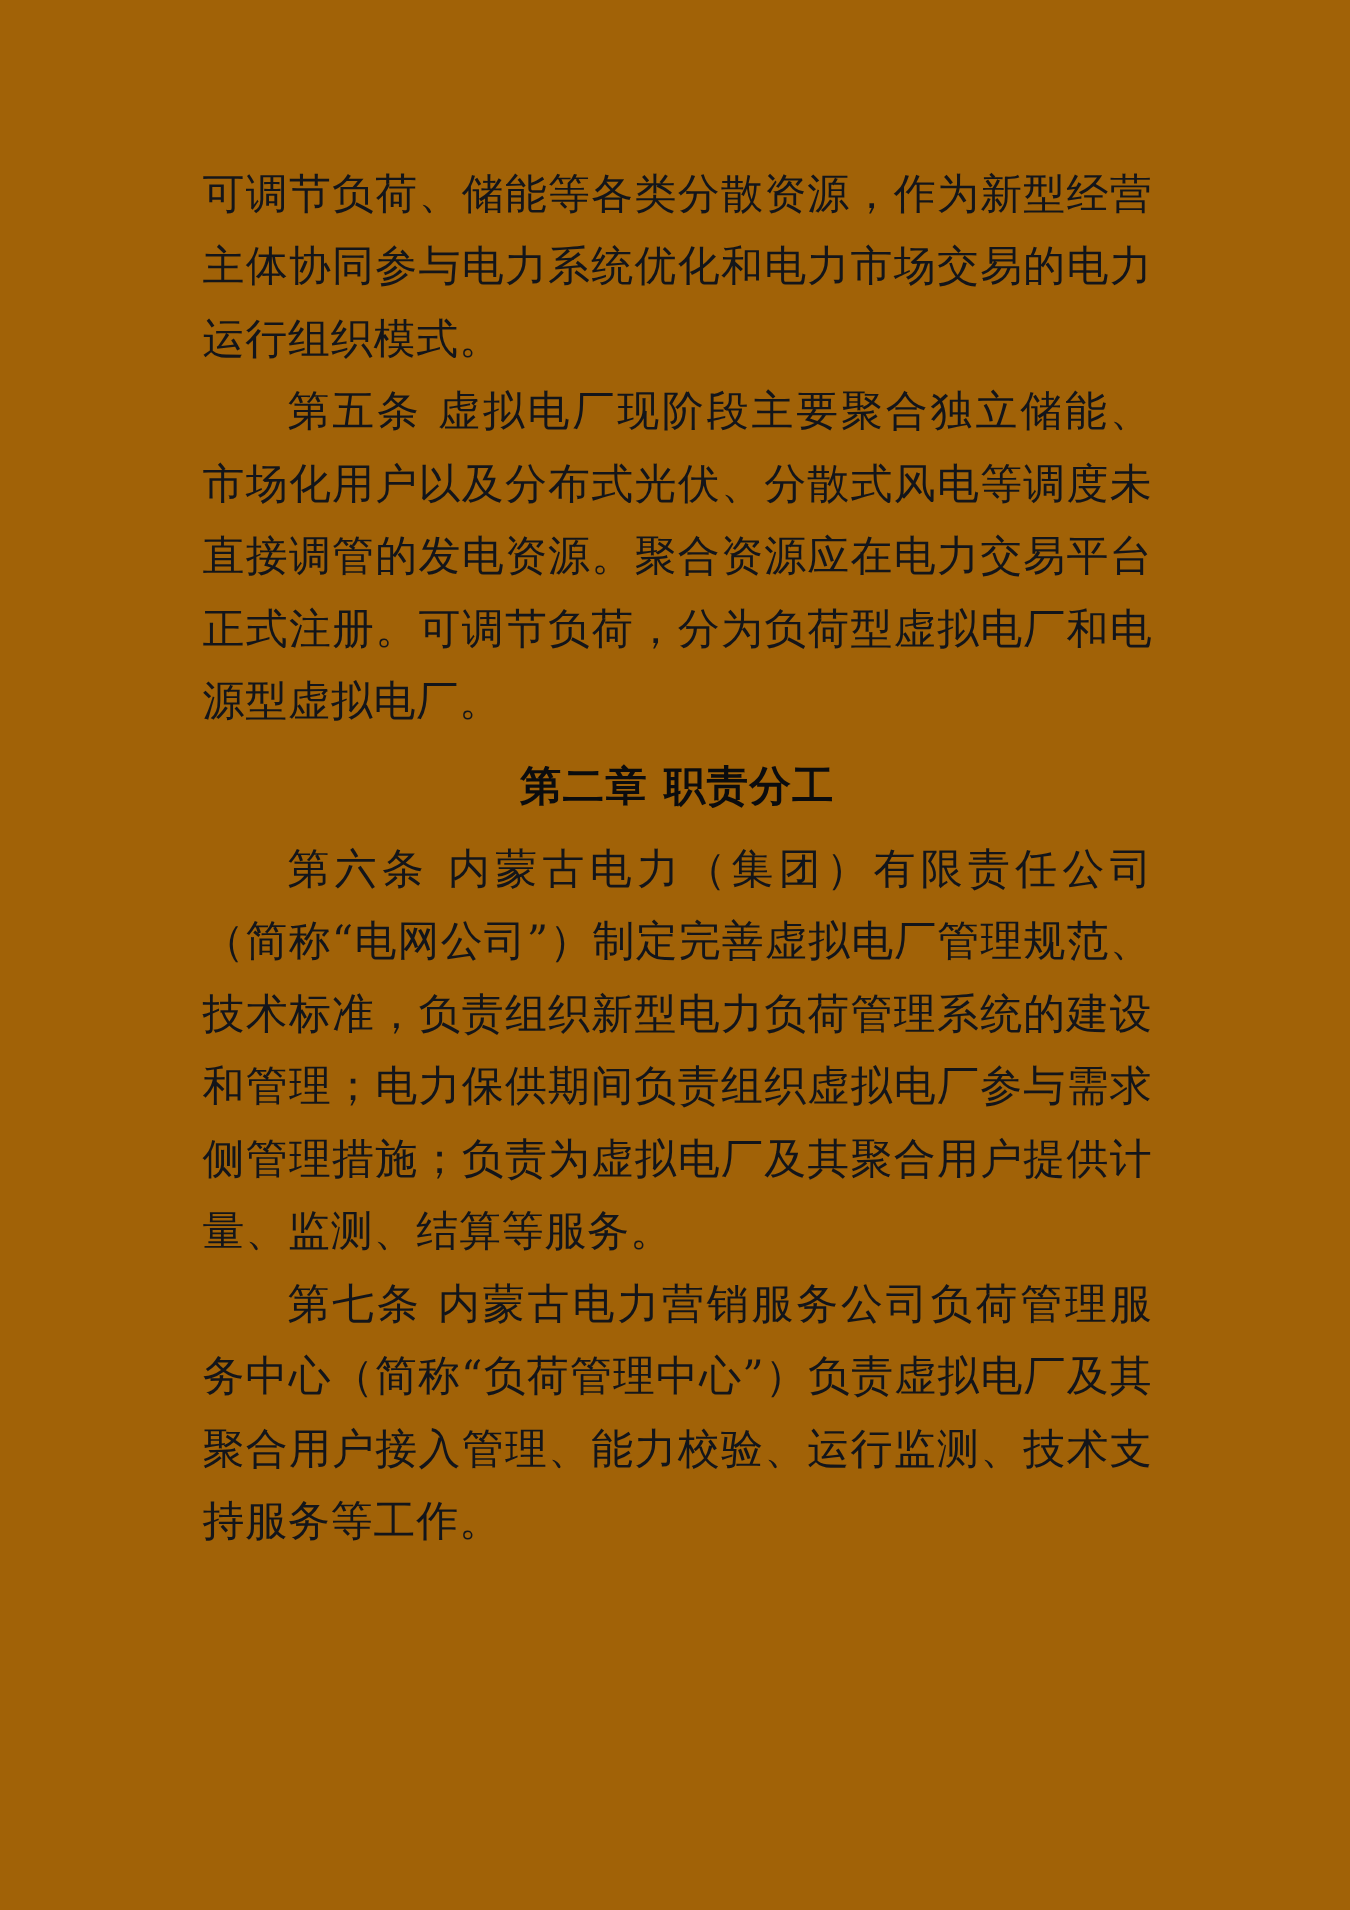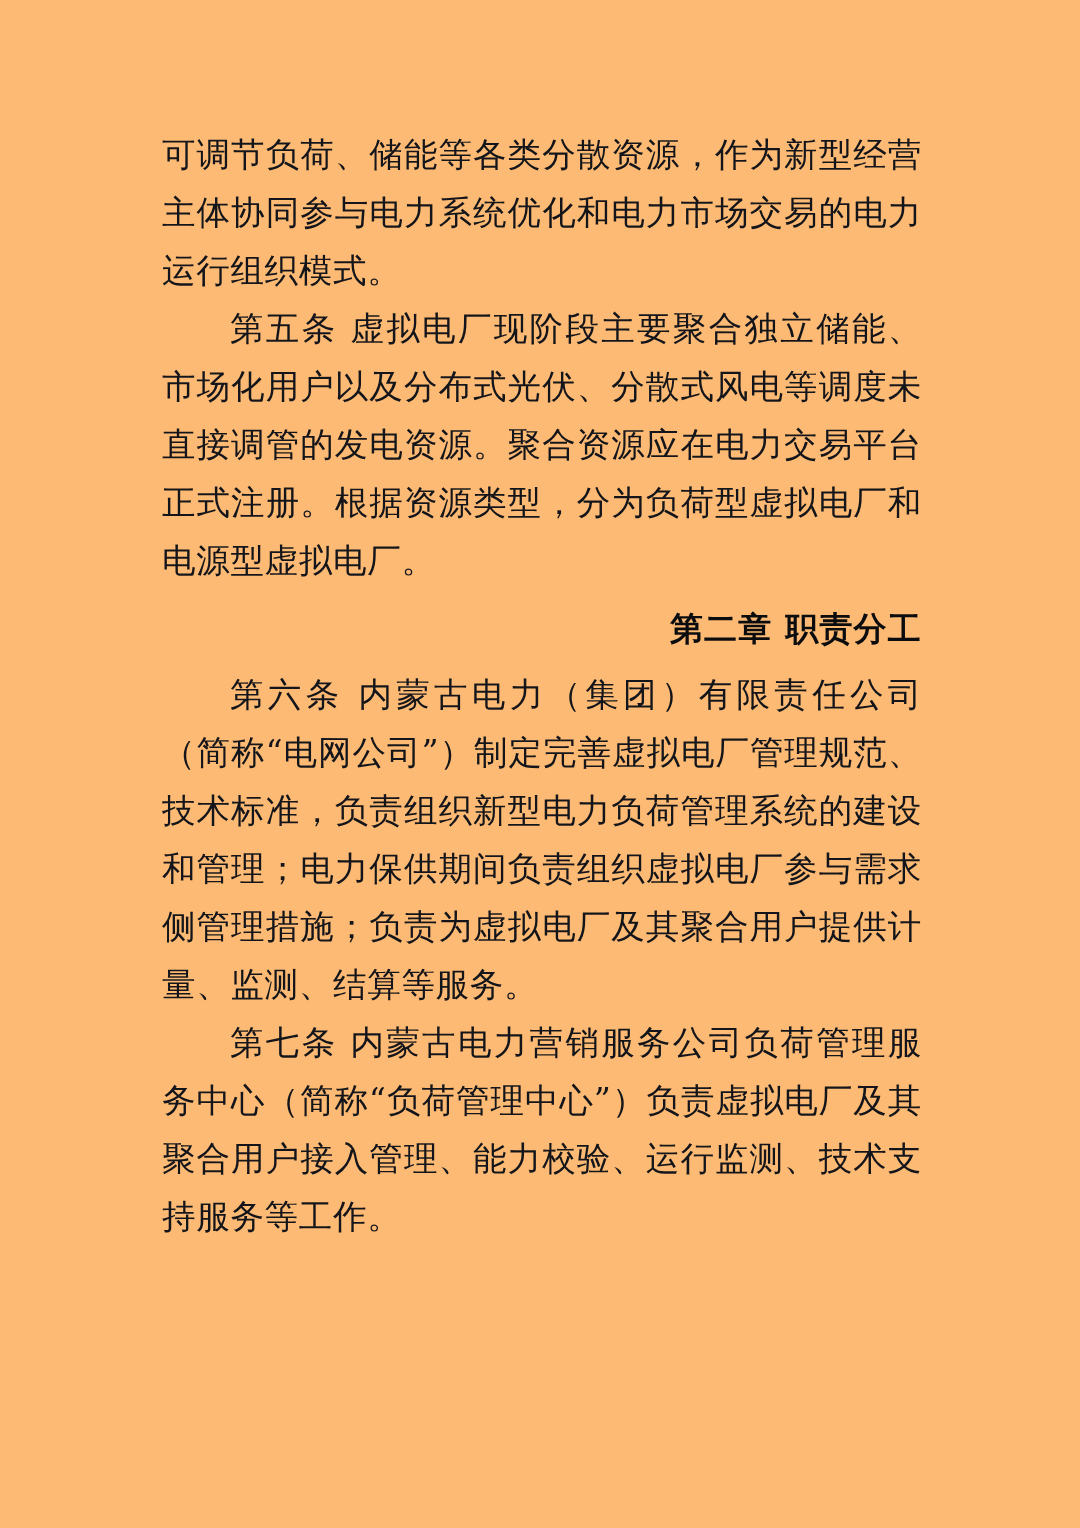--- a/index.html
+++ b/index.html
@@ -14,21 +14,21 @@
     font-family: "DejaVu Serif", "Liberation Serif", serif;
     color: #111111;
     -webkit-font-smoothing: antialiased;
   }
 
   
   .page {
     position: relative;
     width: 1080px;
     height: 1528px;
-    background: #fdba74;
+    background: #a16207;
     box-sizing: border-box;
   }
 
   .text-column {
     position: absolute;
     left: 162px;
     top: 126px;
     width: 760px;
   }
 
@@ -53,38 +53,38 @@
     text-indent: 0;
   }
 
   
   .chapter-heading {
     font-family: "DejaVu Sans", "Liberation Sans", sans-serif;
     font-size: 33px;
     font-weight: 700;
     line-height: 58px;
     color: #0b0c0e;
-    text-align: right;
+    text-align: center;
     margin: 0;
     letter-spacing: 1.2px;
     padding-top: 10px;
     padding-bottom: 8px;
   }
 </style>
 </head>
 <body>
 
 <div class="page">
 
   <div class="text-column">
 
     <p class="para cont">可调节负荷、储能等各类分散资源，作为新型经营主体协同参与电力系统优化和电力市场交易的电力运行组织模式。</p>
 
 
-    <p class="para indent">第五条 虚拟电厂现阶段主要聚合独立储能、市场化用户以及分布式光伏、分散式风电等调度未直接调管的发电资源。聚合资源应在电力交易平台正式注册。根据资源类型，分为负荷型虚拟电厂和电源型虚拟电厂。</p>
+    <p class="para indent">第五条 虚拟电厂现阶段主要聚合独立储能、市场化用户以及分布式光伏、分散式风电等调度未直接调管的发电资源。聚合资源应在电力交易平台正式注册。可调节负荷，分为负荷型虚拟电厂和电源型虚拟电厂。</p>
 
     <h2 class="chapter-heading">第二章 职责分工</h2>
 
     <p class="para indent">第六条 内蒙古电力（集团）有限责任公司（简称“电网公司”）制定完善虚拟电厂管理规范、技术标准，负责组织新型电力负荷管理系统的建设和管理；电力保供期间负责组织虚拟电厂参与需求侧管理措施；负责为虚拟电厂及其聚合用户提供计量、监测、结算等服务。</p>
 
     <p class="para indent">第七条 内蒙古电力营销服务公司负荷管理服务中心（简称“负荷管理中心”）负责虚拟电厂及其聚合用户接入管理、能力校验、运行监测、技术支持服务等工作。</p>
 
   </div>
 
 </div>

